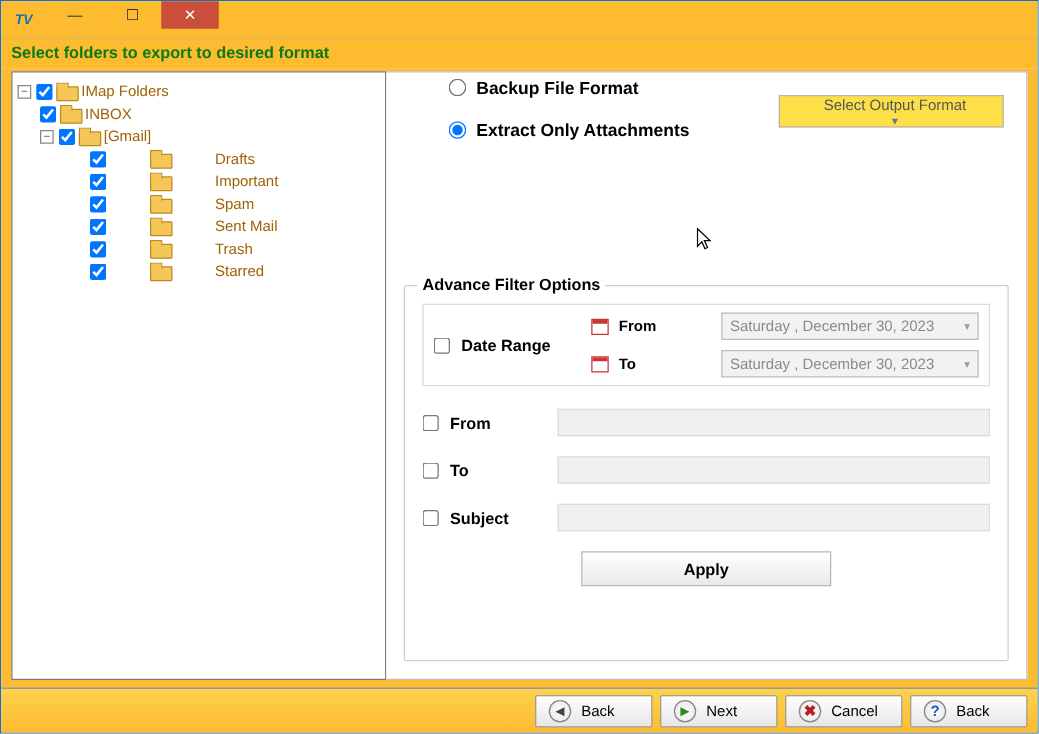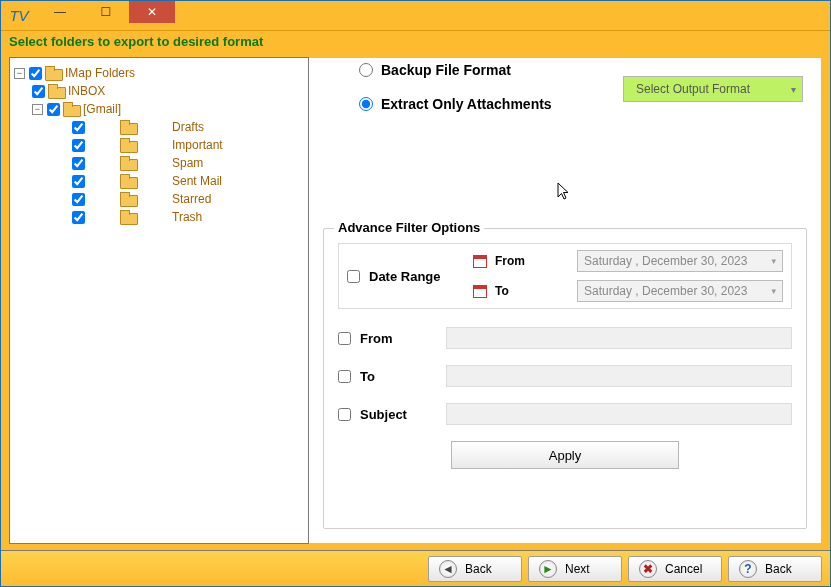--- a/index.html
+++ b/index.html
@@ -1,19 +1,19 @@
 <!DOCTYPE html>
 <html><head>
 <meta charset="utf-8">
 <style>
 * { box-sizing: border-box; margin: 0; padding: 0; font-family: "Segoe UI", Tahoma, Arial, sans-serif; font-size: 12px; }
 html, body { width: 831px; height: 587px; overflow: hidden; }
 .window { width: 831px; height: 587px; border: 1px solid #1a6fb0; background: #fff; display: flex; flex-direction: column; }
 .titlebar { height: 30px; background: linear-gradient(#fdbb30,#fdbb30); display: flex; align-items: center; border-bottom: 1px solid #d99a12; }
-.titlebar .app-icon { width: 24px; height: 24px; margin: 16px 6px; font-weight: normal; font-style: italic; color: #1a6fb0; font-size: 15px; display:flex; align-items:center; justify-content:center; }
+.titlebar .app-icon { width: 24px; height: 24px; margin: 16px 6px; font-weight: bold; font-style: italic; color: #1a6fb0; font-size: 11px; display:flex; align-items:center; justify-content:center; }
 .titlebar .title { flex: 1; text-align: center; color: #444; font-size: 13px; }
 .titlebar .win-controls { display: flex; height: 100%; }
 .win-btn { width: 46px; height: 22px; display:flex; align-items:center; justify-content:center; font-size:12px; color:#333; border-left: 0; }
 .win-btn.close { background:#c94f3b; color:#fff; width:46px; height:22px; }
 .win-btn.min, .win-btn.max { background: transparent; }
 .header-bar { height: 24px; background:#fdbb30; padding:3px 8px 0 8px; }
 .header-text { color:#0a7a18; font-weight:bold; font-size:13px; }
 .body { flex:1; display:flex; background:#fdbb30; padding: 0 8px 0 8px; gap: 0; }
 .treepanel { width: 300px; background:#fff; border:1px solid #7a7a7a; margin-top: 2px; margin-bottom: 6px; padding: 6px 4px; overflow:auto; }
 .tree-node { display:flex; align-items:center; height:18px; white-space:nowrap; }
@@ -25,38 +25,38 @@
 .tree-label { color:#a16207; }
 .indent1 { padding-left: 0px; }
 .indent2 { padding-left: 18px; }
 .indent4 { padding-left: 58px; gap: 32px; }
 .rightpanel { flex:1; background:#fff; border:1px solid #bfbfbf; border-left:none; margin-top:2px; margin-bottom:6px; position:relative; }
 .opts-top { position:absolute; top:4px; left:50px; right:20px; }
 .radio-row { display:flex; align-items:center; margin-bottom:18px; }
 .radio-row + .radio-row { margin-top: 0px; }
 input[type=radio] { width:14px; height:14px; margin-right:8px; }
 .radio-label { font-weight:bold; font-size:14px; color:#000; }
-.output-select { position:absolute; top:18px; right:18px; width:180px; height:26px; border:1px solid #b5b5b5; background:#bef264; display:flex; align-items:center; justify-content:space-between; padding: 0 6px 0 12px; color:#555; font-size:13px; }
+.output-select { position:absolute; top:18px; right:18px; width:180px; height:26px; border:1px solid #b5b5b5; background:#fde047; display:flex; align-items:center; justify-content:space-between; padding: 0 6px 0 12px; color:#555; font-size:13px;flex-direction:column; }
 .output-select .caret { font-size:10px; color:#777; }
 .fieldset { position:absolute; top:170px; left:14px; right:14px; bottom:14px; border:1px solid #cfcfcf; border-radius:2px; padding: 14px 14px 14px 14px; }
 .legend { position:absolute; top:-9px; left:10px; background:#fff; padding:0 4px; font-weight:bold; font-size:13px; color:#000; }
 .dr-wrap { border:1px solid #dcdcdc; padding:6px 8px; display:flex; align-items:center; gap:8px; margin-bottom: 18px; }
 .dr-left { display:flex; align-items:center; gap:6px; min-width:118px; }
 .dr-right { display:flex; flex-direction:column; gap:8px; flex:1; }
 .dr-line { display:flex; align-items:center; gap:8px; }
 .cal-icon { width:14px; height:13px; background:#fff; border:1px solid #c33; position:relative; }
 .cal-icon::before { content:""; position:absolute; top:0; left:0; right:0; height:3px; background:#c33; }
 .dr-label { font-weight:bold; font-size:12px; min-width:34px; }
 .date-drop { flex:1; max-width:240px; height:22px; border:1px solid #bcbcbc; background:#f2f2f2; color:#8a8a8a; display:flex; align-items:center; justify-content:space-between; padding:0 6px; font-size:12px;margin-left:40px; }
 .date-drop .caret { font-size:9px; color:#9a9a9a; }
 .section-check { font-weight:bold; font-size:13px; }
 .filter-row { display:flex; align-items:center; gap:10px; margin-bottom:16px; }
 .filter-row .chk-label { display:flex; align-items:center; gap:6px; min-width:98px; }
 .filter-input { flex:1; height:22px; background:#f0f0f0; border:1px solid #dcdcdc; }
-.apply-btn { display:block; margin: 9px auto 0 auto; width:228px; height:28px; border:1px solid #b7b7b7; background:linear-gradient(#fff,#eaeaea); font-weight:normal; font-size:13px; color:#000; text-align:center; }
+.apply-btn { display:block; margin: 9px auto 0 auto; width:200px; height:28px; border:1px solid #b7b7b7; background:linear-gradient(#fff,#eaeaea); font-weight:bold; font-size:13px; color:#000; text-align:center; }
 .footer { height: 36px; background:linear-gradient(#fdd24d,#fdbb30); border-top:1px solid #7a7a7a; display:flex; align-items:center; justify-content:flex-end; gap:6px; padding:0 8px; }
 .nav-btn { width:94px; height:26px; border:1px solid #9f9f9f; background:linear-gradient(#fff,#e6e6e6); display:flex; align-items:center; gap:8px; padding:0 10px; font-size:12px; color:#000; border-radius:2px; }
 .circle-icon { width:18px; height:18px; border-radius:50%; border:1px solid #888; background:radial-gradient(#fff,#e4e4e4); display:flex; align-items:center; justify-content:center; font-size:12px; line-height:1; }
 .ci-back { color:#444; }
 .ci-next { color:#2b8a1a; }
 .ci-cancel { color:#b42020; font-weight:bold; }
 .ci-help { color:#1657c4; font-weight:bold; }
 .cursor { position:absolute; top:124px; left:248px; font-size:16px; color:#000; pointer-events:none; }
 </style>
 </head>
@@ -113,26 +113,26 @@
         <span class="tree-label">Spam</span>
       </div>
       <div class="tree-node indent4">
         <input type="checkbox" class="chk" checked="" style="">
         <span class="folder-icon"></span>
         <span class="tree-label">Sent Mail</span>
       </div>
       <div class="tree-node indent4">
         <input type="checkbox" class="chk" checked="" style="">
         <span class="folder-icon"></span>
+        <span class="tree-label">Trash</span>
+      </div>
+      <div class="tree-node indent4">
+        <input type="checkbox" class="chk" checked="" style="">
+        <span class="folder-icon"></span>
         <span class="tree-label">Starred</span>
-      </div>
-      <div class="tree-node indent4">
-        <input type="checkbox" class="chk" checked="" style="">
-        <span class="folder-icon"></span>
-        <span class="tree-label">Trash</span>
       </div>
     </div>
 
     <div class="rightpanel">
 
       <div class="cursor">
         <svg width="16" height="20" viewBox="0 0 16 20">
             <path d="M1 1 L1 15 L4.5 11.5 L7 17 L9 16 L6.5 10.5 L11 10.5 Z" fill="#fff" stroke="#000" stroke-width="1"></path>
           </svg>
       </div>

